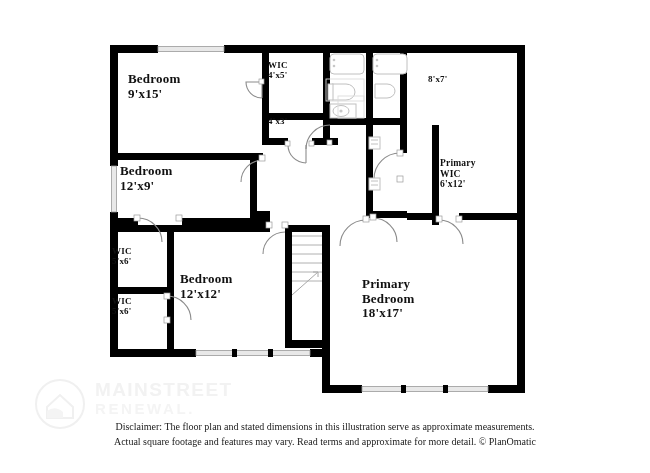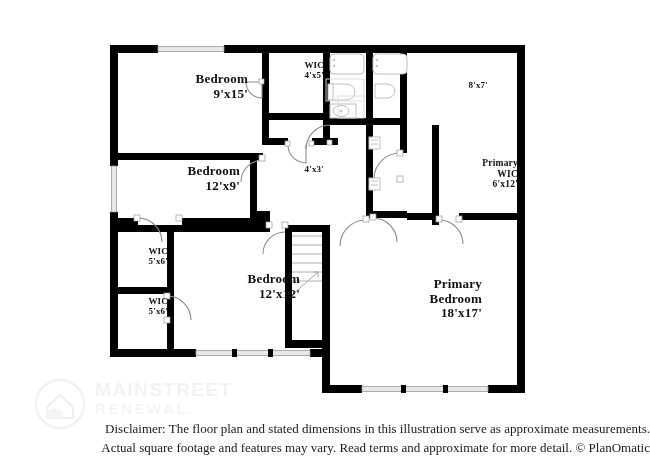--- a/index.html
+++ b/index.html
@@ -8,39 +8,39 @@
     background:#ffffff;
     font-family:"Liberation Serif", serif;
     overflow:hidden;
     position:relative;
   }
   #plan-root{position:absolute;left:0;top:0;width:650px;height:473px;}
   .svg-layer{position:absolute;left:0;top:0;width:650px;height:473px;}
 
   .room-label{
     position:absolute;
-    text-align:right;
+    text-align:left;
     font-family:"Liberation Serif", serif;
     font-weight:bold;
     color:#111111;
     line-height:1.12;
     white-space:pre-line;
     letter-spacing:.2px;
     pointer-events:none;
   }
   .rl-lg{font-size:13px;}
   .rl-md{font-size:9.5px;}
   .rl-sm{font-size:9px;}
 
   #disclaimer{
     position:absolute;
     left:0;top:420px;width:650px;
-    text-align:right;
+    text-align:center;
     font-family:"Liberation Serif", serif;
-    font-size:13px;
+    font-size:10px;
     color:#1a1a1a;
     line-height:1.45;
   }
   #disclaimer div{display:block;}
 
   #watermark{
     position:absolute;
     left:33px;top:378px;
     width:230px;height:52px;
     opacity:1;
@@ -284,29 +284,29 @@
   <div class="room-label rl-lg" style="left:180px;top:272px;width:120px;">Bedroom
 12'x12'</div>
 
   <div class="room-label rl-lg" style="left:362px;top:277px;width:120px;">Primary
 Bedroom
 18'x17'</div>
 
   <div class="room-label rl-sm" style="left:268px;top:60px;width:56px;">WIC
 4'x5'</div>
 
-  <div class="room-label rl-sm" style="left:268px;top:116px;width:56px;margin-top:48px;">4'x3'</div>
+  <div class="room-label rl-sm" style="left:268px;top:116px;width:56px;">4'x3'</div>
 
   <div class="room-label rl-sm" style="left:112px;top:246px;width:56px;">WIC
 5'x6'</div>
 
   <div class="room-label rl-sm" style="left:112px;top:296px;width:56px;">WIC
 5'x6'</div>
 
-  <div class="room-label rl-sm" style="left:428px;top:80px;width:60px;">8'x7'</div>
+  <div class="room-label rl-sm" style="left:428px;top:74px;width:60px;">8'x7'</div>
 
   <div class="room-label rl-md" style="left:440px;top:158px;width:78px;">Primary
 WIC
 6'x12'</div>
 
   <div id="watermark">
     <svg width="56" height="52" viewBox="0 0 56 52">
       <circle cx="27" cy="26" r="24" fill="none" stroke="#f0f0f0" stroke-width="2"></circle>
       <path d="M14,29 L27,17 L40,29 L40,40 L14,40 Z" fill="none" stroke="#f0f0f0" stroke-width="2"></path>
       <path d="M14,33 Q22,27 30,34 L30,40 L14,40 Z" fill="#f4f4f4" stroke="none"></path>

